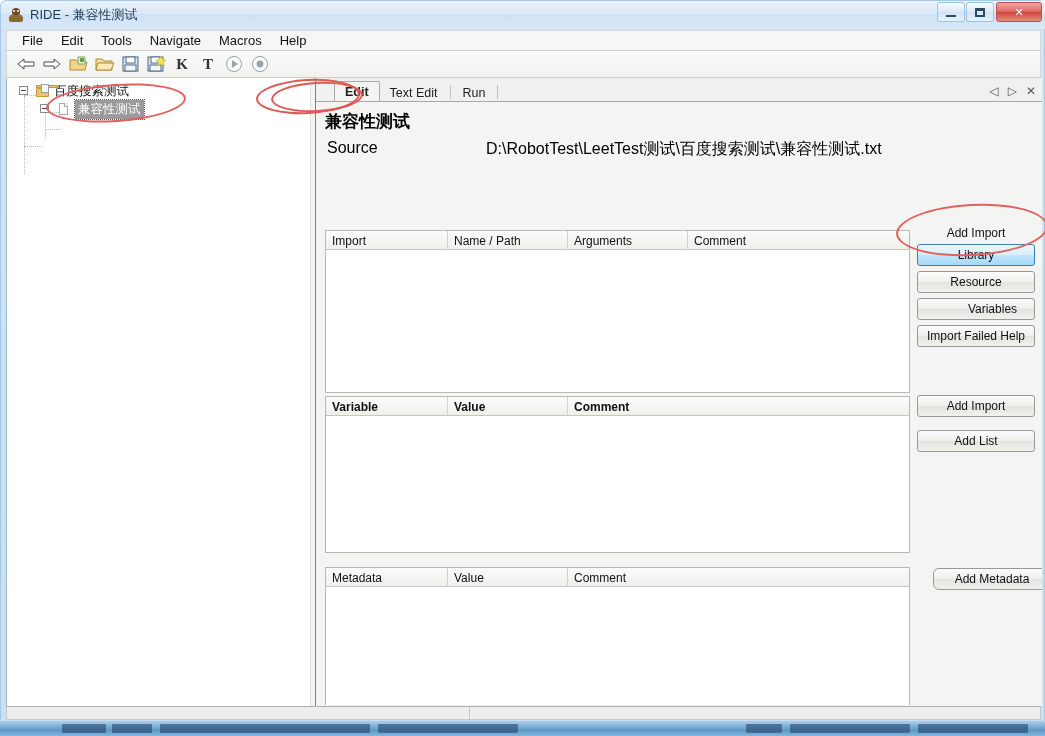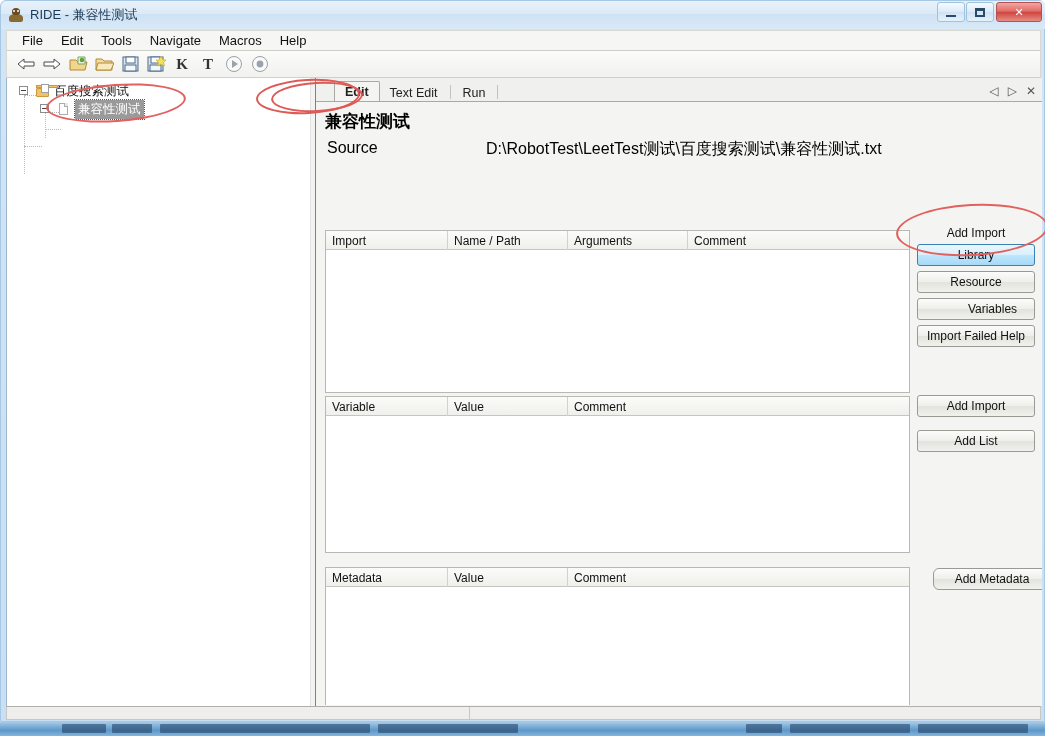--- a/index.html
+++ b/index.html
@@ -548,21 +548,21 @@
         <div class="grid" style="left:9px; top:128px; width:585px; height:163px;">
           <div class="hdr">
             <div class="cell" style="left:0px;   width:122px;">Import</div>
             <div class="cell" style="left:122px; width:120px;">Name / Path</div>
             <div class="cell" style="left:242px; width:120px;text-align:right;">Arguments</div>
             <div class="cell" style="left:362px; width:223px;">Comment</div>
           </div>
           <div class="body" style="height:142px;"></div>
         </div>
 
-        <div class="grid" style="left:9px; top:294px; width:585px; height:157px;">
+        <div class="grid" style="left:9px; top:294px; width:585px; height:157px;font-weight:bold;">
           <div class="hdr">
             <div class="cell" style="left:0px;   width:122px;">Variable</div>
             <div class="cell" style="left:122px; width:120px;">Value</div>
             <div class="cell" style="left:242px; width:343px;">Comment</div>
           </div>
           <div class="body" style="height:136px;"></div>
         </div>
 
         <div class="grid" style="left:9px; top:465px; width:585px; height:138px; border-bottom:none;">
           <div class="hdr">

